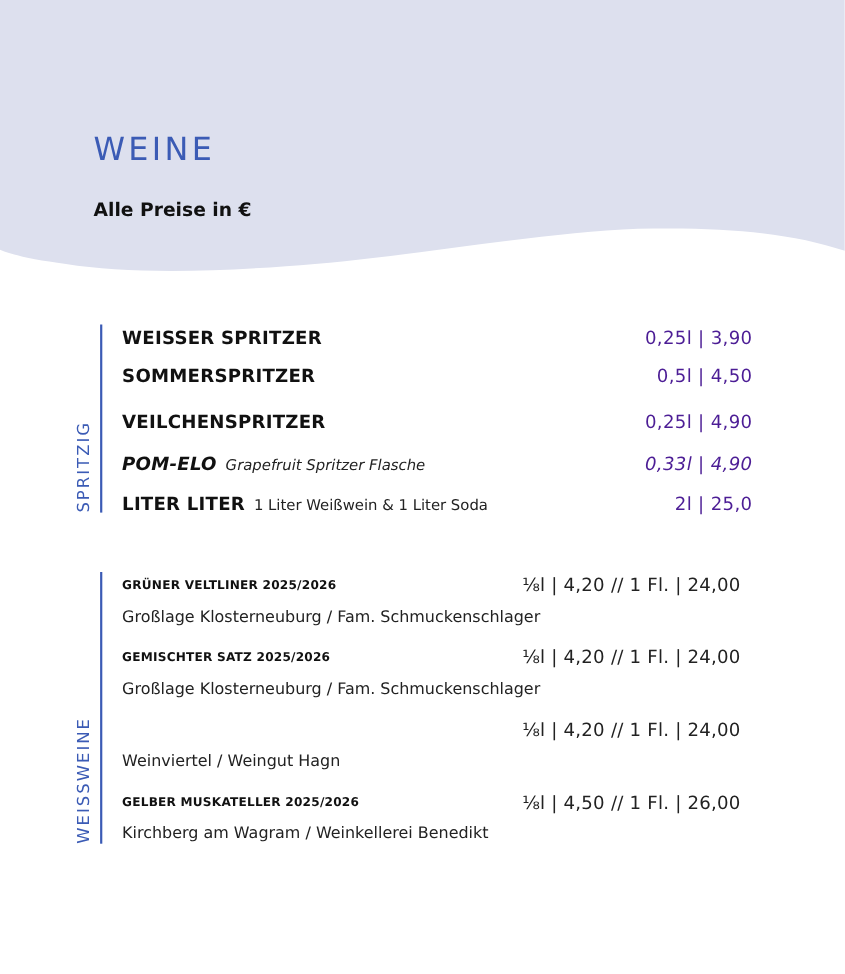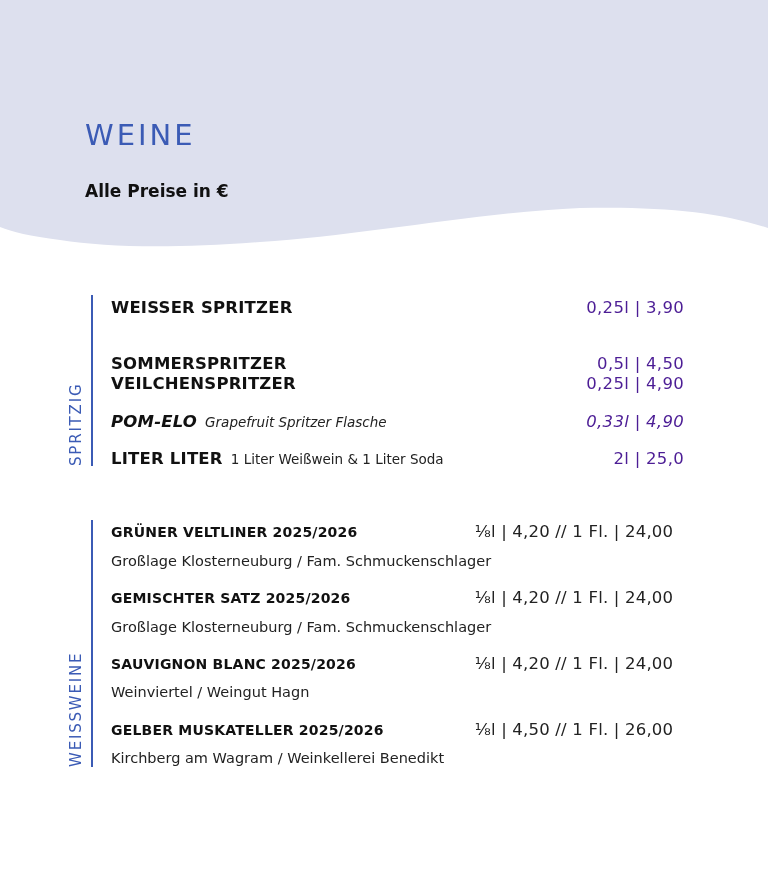--- a/index.html
+++ b/index.html
@@ -27,21 +27,21 @@
     line-height: 18px;
   }
   .row { position: absolute; left: 111px; width: 573px; height: 24px; }
   .row .name { font-size: 16.5px; font-weight: bold; letter-spacing: 0.2px; line-height: 24px; margin-top: 20px; }
   .row .desc { font-size: 13.5px; font-weight: normal; line-height: 24px; margin-left: 3px; color: #222; }
   .row .price {
     position: absolute; right: 0; top: 0; font-size: 16.5px; line-height: 24px; color: #4c1d95;
     letter-spacing: 0.3px;
   }
   .wine-name-row { position: absolute; left: 111px; width: 573px; height: 24px; }
-  .wine-name-row .name { font-size: 14px; font-weight: bold; line-height: 24px; letter-spacing: 0.2px; }
+  .wine-name-row .name { font-size: 11px; font-weight: bold; line-height: 24px; letter-spacing: 0.2px; }
   .wine-name-row .price { position: absolute; left: 353px; right: 0; text-align: center; top: 0; font-size: 16.5px; line-height: 24px; color: #222; letter-spacing: 0.2px; }
   .wine-sub { position: absolute; left: 111px; font-size: 14.5px; line-height: 22px; color: #222; }
 </style>
 </head>
 <body>
 
 <svg class="header-bg" viewBox="0 0 768 260" width="768" height="260">
   <path d="M0,0 L768,0 L768,228 C720,212 660,206 580,208 C480,212 360,236 260,242 C180,248 110,248 60,240 C30,236 12,232 0,227 Z" fill="#dde0ee"></path>
 </svg>
 
@@ -50,21 +50,21 @@
 
 <div>
   <div class="vline" style="top:295px; height:171px;"></div>
   <div class="vlabel" style="left:67px; top:466px;">SPRITZIG</div>
 
   <div class="row" style="top:296px;">
     <span class="name">WEISSER SPRITZER</span>
     <span class="desc"></span>
     <span class="price">0,25l | 3,90</span>
   </div>
-  <div class="row" style="top:352px;">
+  <div class="row" style="top:330px;">
     <span class="name">SOMMERSPRITZER</span>
     <span class="desc"></span>
     <span class="price">0,5l | 4,50</span>
   </div>
   <div class="row" style="top:372px;">
     <span class="name">VEILCHENSPRITZER</span>
     <span class="desc"></span>
     <span class="price">0,25l | 4,90</span>
   </div>
   <div class="row" style="top:410px;font-style:italic;">
@@ -89,21 +89,20 @@
   </div>
   <div class="wine-sub" style="top:550px;">Großlage Klosterneuburg / Fam. Schmuckenschlager</div>
 
   <div class="wine-name-row" style="top:586px;">
     <span class="name">GEMISCHTER SATZ 2025/2026</span>
     <span class="price">⅛l | 4,20 // 1 Fl. | 24,00</span>
   </div>
   <div class="wine-sub" style="top:616px;">Großlage Klosterneuburg / Fam. Schmuckenschlager</div>
 
   <div class="wine-name-row" style="top:652px;">
-    <span class="name">SAUVIGNON BLANC 2025/2026</span>
     <span class="price">⅛l | 4,20 // 1 Fl. | 24,00</span>
   </div>
   <div class="wine-sub" style="top:681px;">Weinviertel / Weingut Hagn</div>
 
   <div class="wine-name-row" style="top:718px;">
     <span class="name">GELBER MUSKATELLER 2025/2026</span>
     <span class="price">⅛l | 4,50 // 1 Fl. | 26,00</span>
   </div>
   <div class="wine-sub" style="top:747px;">Kirchberg am Wagram / Weinkellerei Benedikt</div>
 </div>

